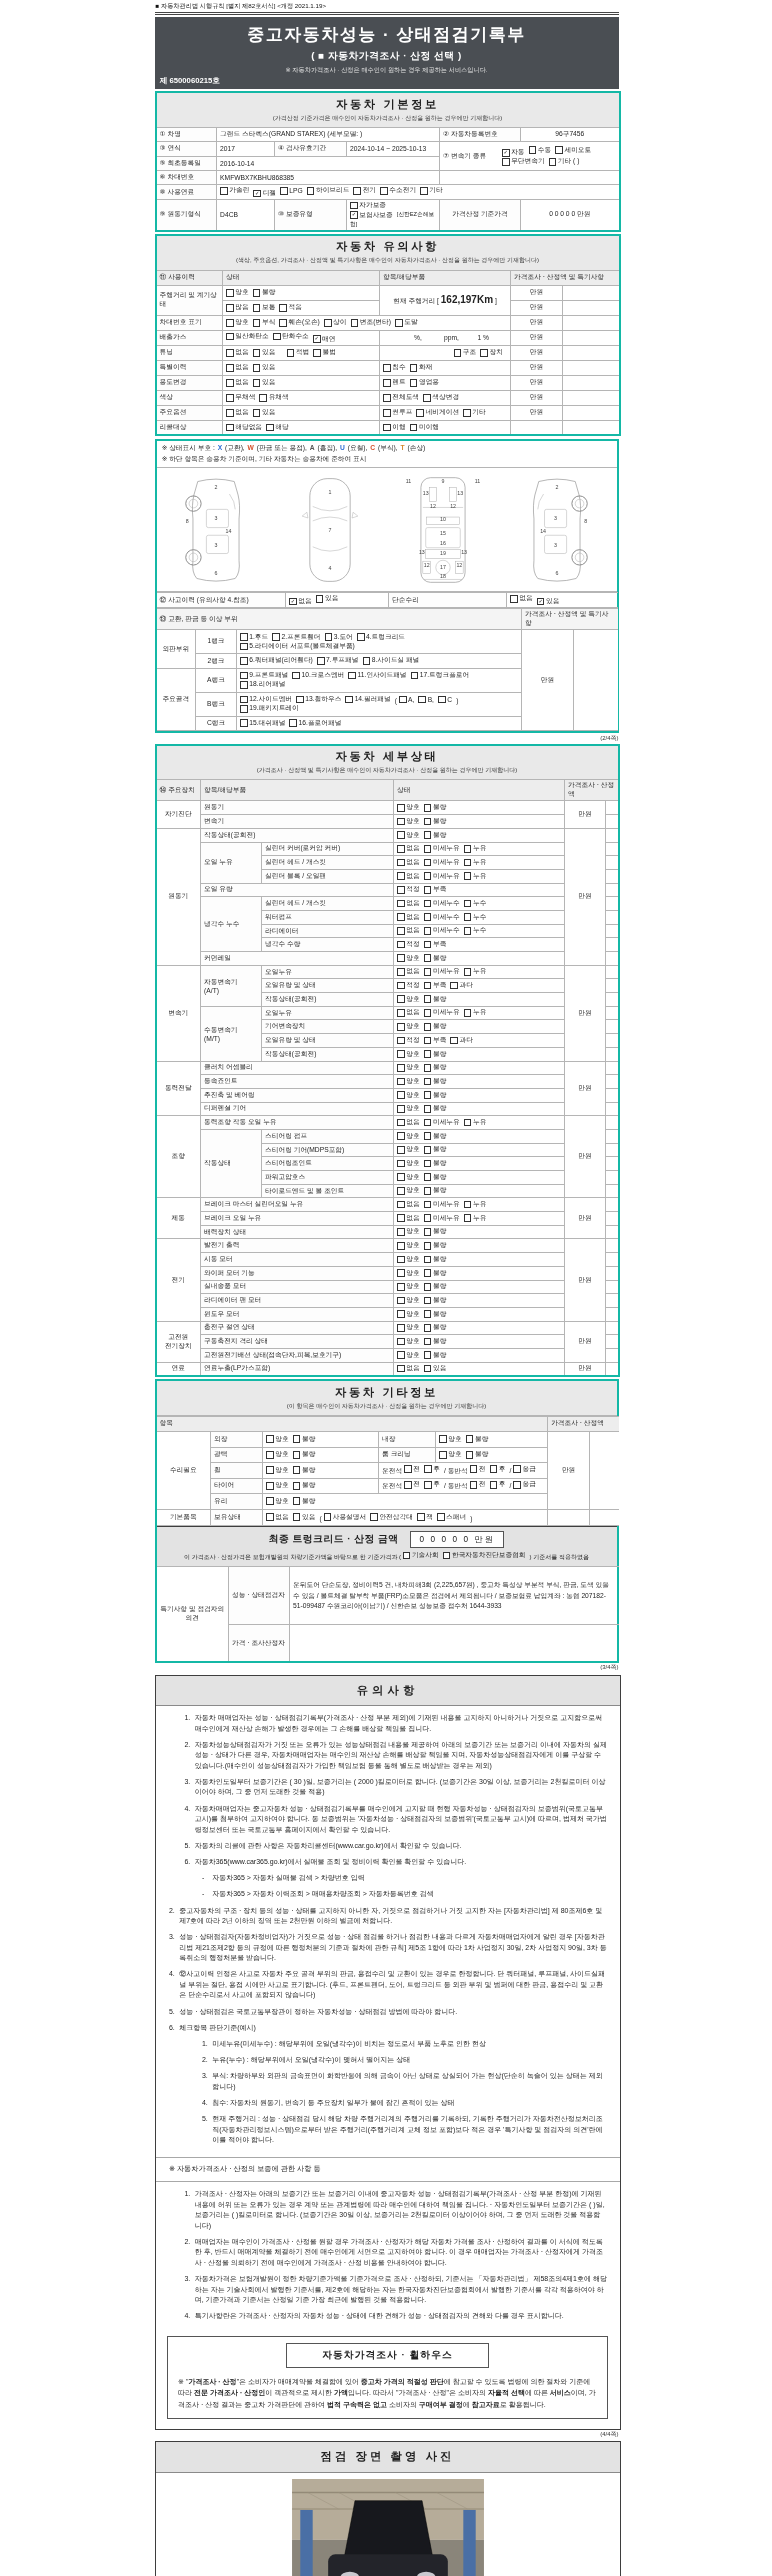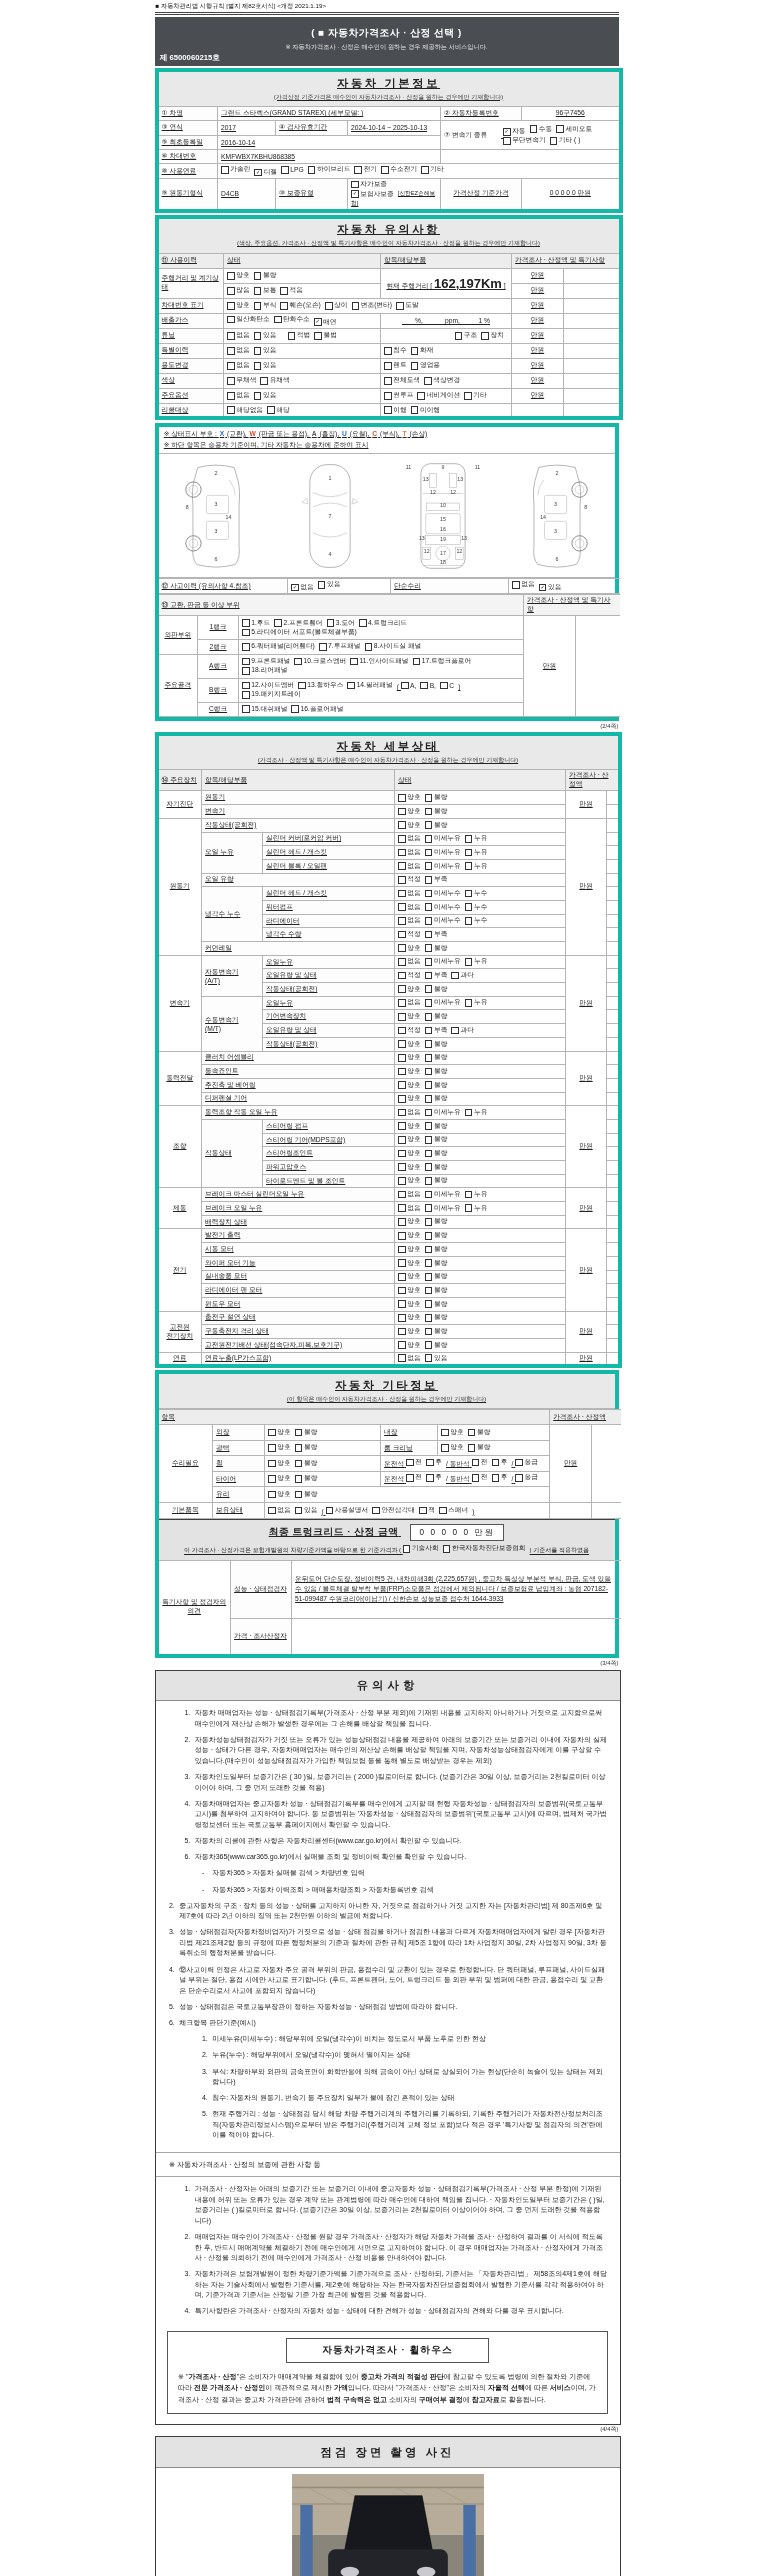--- a/index.html
+++ b/index.html
@@ -7,38 +7,38 @@
   .doc{width:464px;margin:0 auto;padding-top:1px;}
   .formref{font-size:6.2px;color:#111;padding:0.5px 0 1.5px 1px;}
   .toprule{height:1px;border-top:0.5px solid #444;border-bottom:1px solid #444;}
   .band{background:#4a4e53;color:#fff;text-align:center;position:relative;padding:6.7px 0 14px;margin-top:1.5px;}
   .band .t1{font-size:17px;font-weight:bold;letter-spacing:1.5px;}
   .band .t2{font-size:9.8px;font-weight:bold;margin-top:3.6px;letter-spacing:0.5px;}
   .band .t3{font-size:6.2px;color:#e3e3e3;margin-top:3.1px;}
   .docno{position:absolute;left:5.2px;bottom:2.6px;font-size:7.7px;font-weight:bold;color:#fff;}
   table{border-collapse:collapse;width:464px;table-layout:fixed;}
   td{border:0.5px solid #b5b5b5;font-size:6.7px;padding:1px 3.1px;vertical-align:middle;overflow:hidden;color:#222;}
-  .sect{border:4px solid #14b8a6;margin-top:2.1px;text-decoration:underline;}
+  .sect{border:2px solid #14b8a6;margin-top:2.1px;}
   .shead{background:#e9e9e9;text-align:center;padding:3.6px 2.1px 4.1px;}
   .shead .st{font-size:11.3px;font-weight:bold;letter-spacing:2.6px;}
   .shead .sn{font-size:6px;margin-top:2.1px;color:#333;}
   .chead td{background:#ededed;height:12.4px;font-size:6.7px;}
   .lblc{text-align:left;background:#fdfdfd;}
   .cc{text-align:center;}
   .pc{text-align:center;}
   .ck{display:inline-flex;align-items:center;margin-right:4.1px;white-space:nowrap;font-size:6.7px;}
   .bx{display:inline-block;width:5.7px;height:5.7px;border:0.8px solid #333;margin-right:1.5px;font-size:5.2px;line-height:5.7px;text-align:center;font-weight:bold;color:#111;background:#fff;flex:none;}
   .pre{white-space:pre;}
   .small{font-size:5.7px;}
   .marker{width:464px;margin:0.5px auto 0;text-align:right;font-size:6px;color:#333;}
   .legendrow{padding:3.1px 5.2px;border-bottom:0.5px solid #b5b5b5;font-size:6.7px;}
   .legendrow .code{font-weight:bold;margin:0 1px;}
   .diagrams{display:flex;justify-content:center;gap:17.5px;padding:4.1px 0 3.1px;border-bottom:0.5px solid #b5b5b5;}
   .diagrams svg{display:block;}
-  .mileage-num{font-size:13px;font-weight:bold;}
+  .mileage-num{font-size:10px;font-weight:bold;}
   .finalband{background:#e3e3e3;border-top:1px solid #3e3e3e;padding:3.6px 5.2px 4.1px;text-align:center;}
   .finalband .fl{font-size:9.8px;font-weight:bold;letter-spacing:0.5px;vertical-align:middle;}
   .finalband .fv{display:inline-block;border:0.5px solid #555;background:#fff;padding:2.1px 8.2px;margin-left:9.3px;font-size:8.2px;letter-spacing:2.1px;vertical-align:middle;}
   .finalband .fnote{font-size:6px;margin-top:3.1px;color:#222;}
   .noticebox{width:464px;margin:2.1px auto 0;border:1.5px solid #3e3e3e;}
   .ntitle{background:#e3e3e3;text-align:center;font-size:11.3px;font-weight:bold;letter-spacing:4.1px;padding:7.2px 0;border-bottom:0.5px solid #8a8a8a;}
   .nsub{padding:6.7px 13.4px;border-bottom:0.5px solid #a8a8a8;font-size:7.2px;}
   .nsub.top{border-top:0.5px solid #a8a8a8;}
   .nitems{padding:7.2px 12.4px 5.2px;}
   .nitem{display:flex;margin-bottom:5.7px;line-height:1.5;font-size:7px;}
@@ -59,20 +59,21 @@
 </head>
 <body>
 
 <div class="page">
   <div class="doc">
 
     <div class="formref">■ 자동차관리법 시행규칙 [별지 제82호서식] &lt;개정 2021.1.19&gt;</div>
     <div class="toprule"></div>
 
     <div class="band">
+      <div class="t1">중고자동차성능 · 상태점검기록부</div>
       <div class="t2">( ■ 자동차가격조사 · 산정 선택 )</div>
       <div class="t3">※ 자동차가격조사 · 산정은 매수인이 원하는 경우 제공하는 서비스입니다.</div>
       <div class="docno">제 6500060215호</div>
     </div>
 
     <table class="sect">
       <colgroup>
           <col style="width:61px">
           <col style="width:58px">
           <col style="width:72px">

